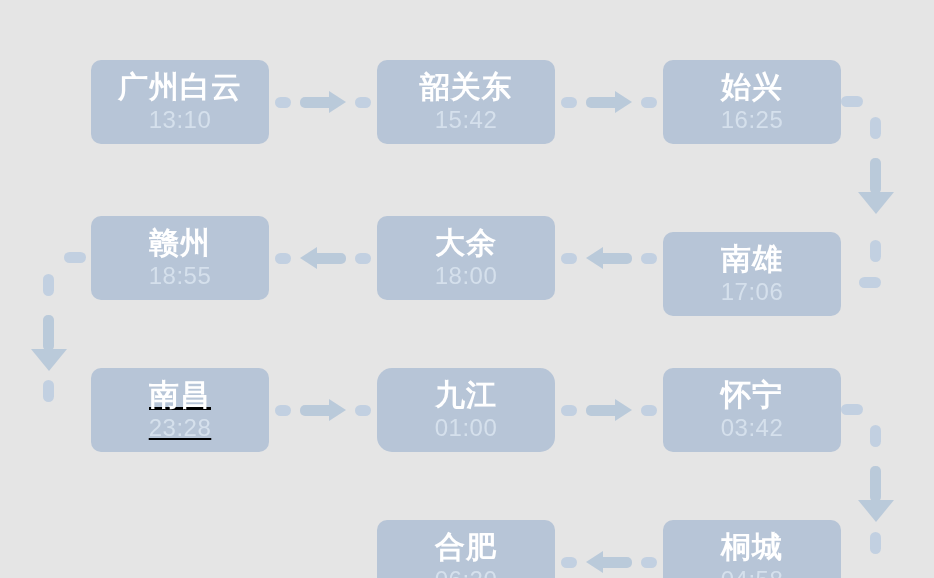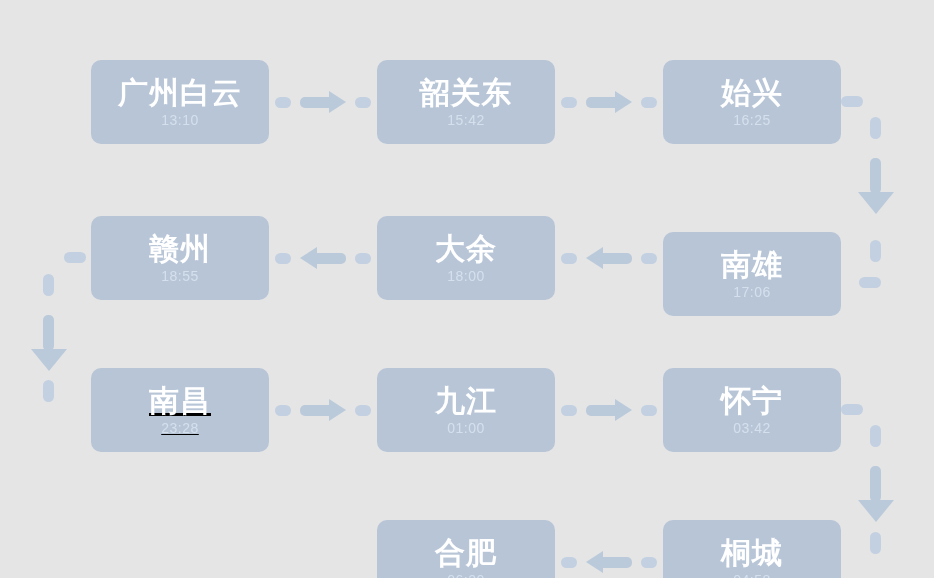--- a/index.html
+++ b/index.html
@@ -37,21 +37,21 @@
   .station .name {
     color: #ffffff;
     font-size: 30px;
     font-weight: bold;
     line-height: 1.05;
     letter-spacing: 1px;
     white-space: nowrap;
   }
   .station .time {
     color: #d5e0ec;
-    font-size: 14px;
+    font-size: 24px;
     font-weight: normal;
     line-height: 1.2;
     margin-top: 3px;
     letter-spacing: 0.5px;
     white-space: nowrap;
   }
 
   
   .connector-h {
     position: absolute;
@@ -246,21 +246,21 @@
 
   <div class="connector-h" style="left:269px; top:399px; width:108px;">
     <span class="stub"></span>
     <span class="arrow-h arrow-right">
       <span class="shaft"></span>
         <span class="head"></span>
     </span>
     <span class="stub"></span>
   </div>
 
-  <div class="station" style="left:377px; top:368px;">
+  <div class="station" style="left:377px; top:368px;border-radius:15px;">
     <div class="name">九江</div>
     <div class="time">01:00</div>
   </div>
 
   <div class="connector-h" style="left:555px; top:399px; width:108px;">
     <span class="stub"></span>
     <span class="arrow-h arrow-right">
       <span class="shaft"></span>
         <span class="head"></span>
     </span>

